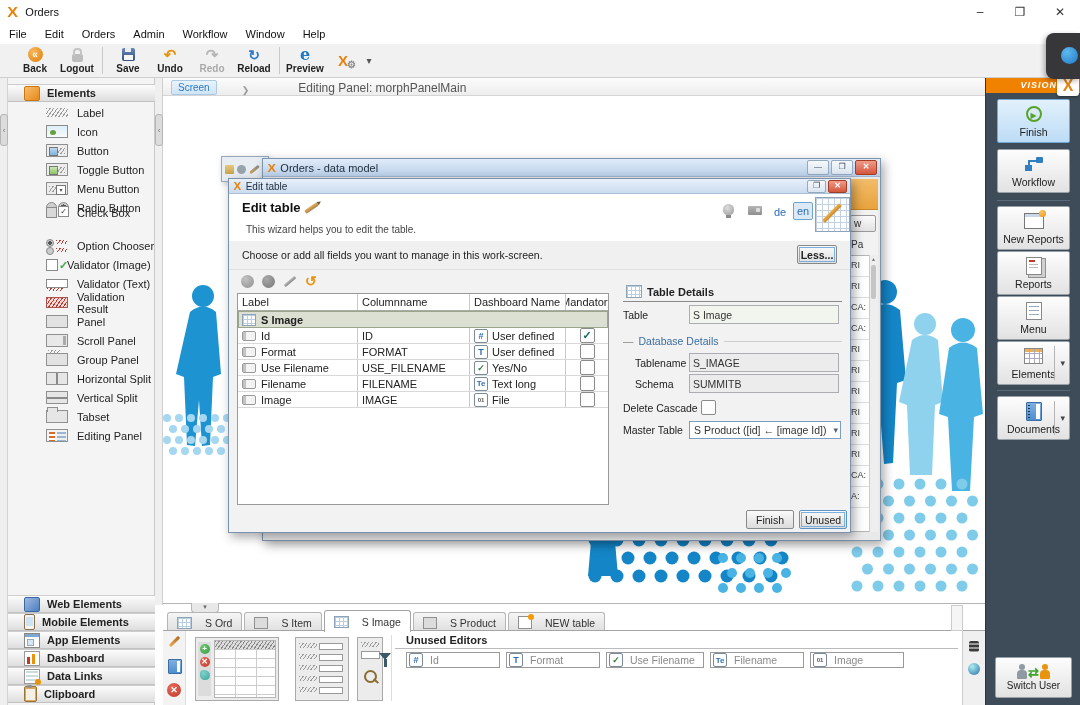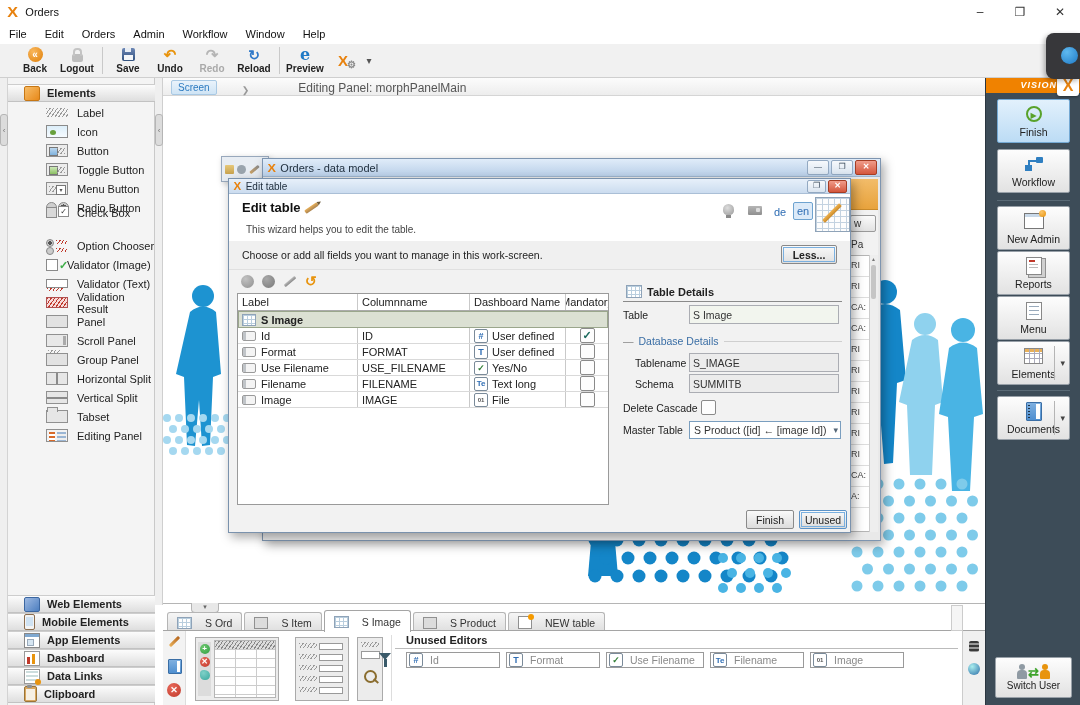--- a/index.html
+++ b/index.html
@@ -147,21 +147,21 @@
   .lampicon::after{content:"";position:absolute;left:3px;bottom:-3px;width:5px;height:3px;background:#8a8a8a;}
   .camicon{position:absolute;left:519px;top:12px;width:14px;height:9px;background:linear-gradient(#b5b5b5,#8f8f8f);border-radius:1px;}
   .camicon::after{content:"";position:absolute;left:8px;top:2px;width:4px;height:4px;background:#ddd;border-radius:1px;}
   .langde{position:absolute;left:541px;top:10px;color:#2e6db4;font-size:11px;padding:2px 4px;}
   .langen{position:absolute;left:564px;top:8px;width:18px;height:16px;background:#dceaf8;border:1px solid #6ea3d0;border-radius:2px;color:#2e6db4;font-size:11px;text-align:center;line-height:16px;}
   .gridicon{position:absolute;left:586px;top:3px;width:33px;height:33px;background:#fdfdfd;border:1px solid #8fa3b8;
     background-image:repeating-linear-gradient(#c3d2e0 0 1px,transparent 1px 6px),repeating-linear-gradient(90deg,#c3d2e0 0 1px,transparent 1px 6px);}
   .gridicon::after{content:"";position:absolute;left:4px;top:13px;width:24px;height:4px;background:linear-gradient(#f0b24e,#c98a2a);border-radius:1px;transform:rotate(-45deg);}
   .dlgband{position:absolute;left:0;top:62px;width:100%;height:28px;background:#f0f0f0;border-bottom:1px solid #e0e0e0;}
   .dlgband .txt{position:absolute;left:13px;top:8px;font-size:10.5px;color:#222;}
-  .lessbtn{position:absolute;right:13px;top:4px;width:56px;height:19px;background:linear-gradient(#fafafa,#dfdfdf);border:1px solid #888;border-radius:2px;outline:1px solid #7ab0e0;outline-offset:-3px;font-weight:bold;font-size:10.5px;text-align:center;line-height:18px;box-sizing:border-box;}
+  .lessbtn{position:absolute;right:13px;top:4px;width:40px;height:19px;background:linear-gradient(#fafafa,#dfdfdf);border:1px solid #888;border-radius:2px;outline:1px solid #7ab0e0;outline-offset:-3px;font-weight:bold;font-size:10.5px;text-align:center;line-height:18px;box-sizing:border-box;}
   .dlgtools{position:absolute;left:12px;top:96px;display:flex;gap:8px;align-items:center;}
   .tool-c1{width:13px;height:13px;border-radius:50%;background:radial-gradient(circle at 35% 30%,#c2c2c2,#8f8f8f);}
   .tool-c2{width:13px;height:13px;border-radius:50%;background:radial-gradient(circle at 35% 30%,#a8a8a8,#787878);}
   .tool-pen{width:14px;height:3px;background:linear-gradient(#bbb,#888);transform:rotate(-40deg);border-radius:1px;}
   .tool-undo{color:#e8940e;font-size:14px;font-weight:bold;line-height:13px;}
   
   .dgrid{position:absolute;left:8px;top:114px;width:372px;height:212px;background:#fff;border:1px solid #9a9a9a;box-sizing:border-box;}
   .drow{display:flex;height:16px;border-bottom:1px solid #d9d9d9;align-items:center;box-sizing:border-box;}
   .drow.hdr{height:17px;border-bottom:1px solid #aaa;}
   .dcell{height:100%;border-right:1px solid #c9c9c9;display:flex;align-items:center;padding-left:4px;box-sizing:border-box;overflow:hidden;white-space:nowrap;}
@@ -937,21 +937,21 @@
             <span class="ln"></span>
           </span>
         </span>
         <span>Workflow</span>
       </div>
     <div class="vdiv" style="top:122px"></div>
     <div class="vbtn" style="top:128px">
         <span class="vic">
           <span class="vi-screen"></span>
         </span>
-        <span>New Admin</span>
+        <span>New Reports</span>
       </div>
     <div class="vbtn" style="top:173px">
         <span class="vic">
           <span class="vi-report"></span>
         </span>
         <span>Reports</span>
       </div>
     <div class="vbtn" style="top:218px">
         <span class="vic">
           <span class="vi-menu"></span>

